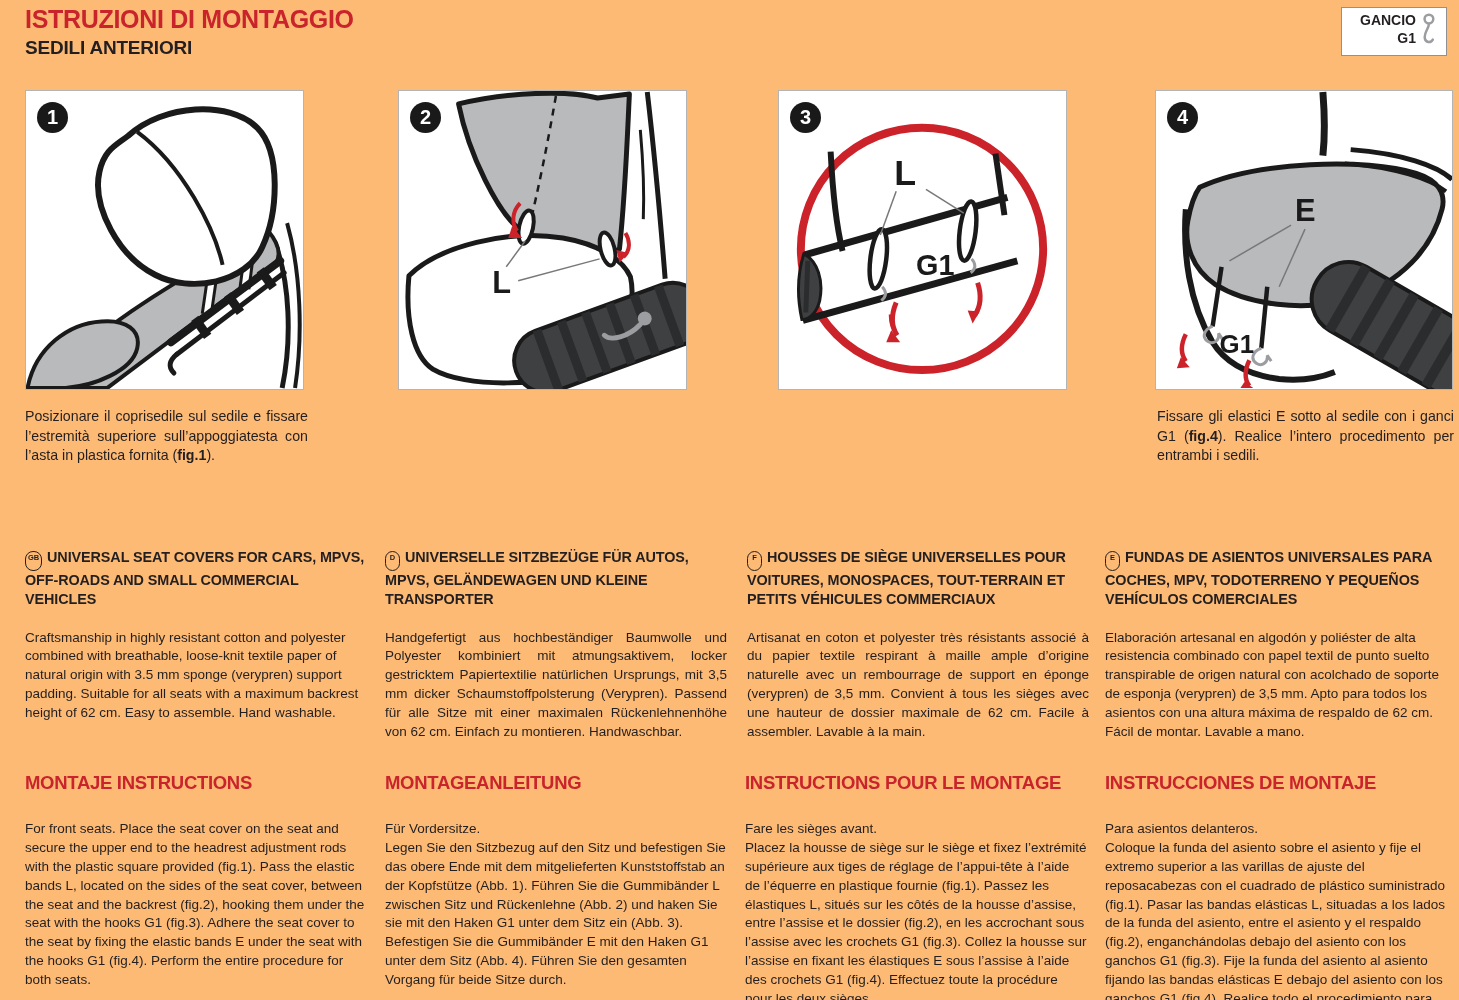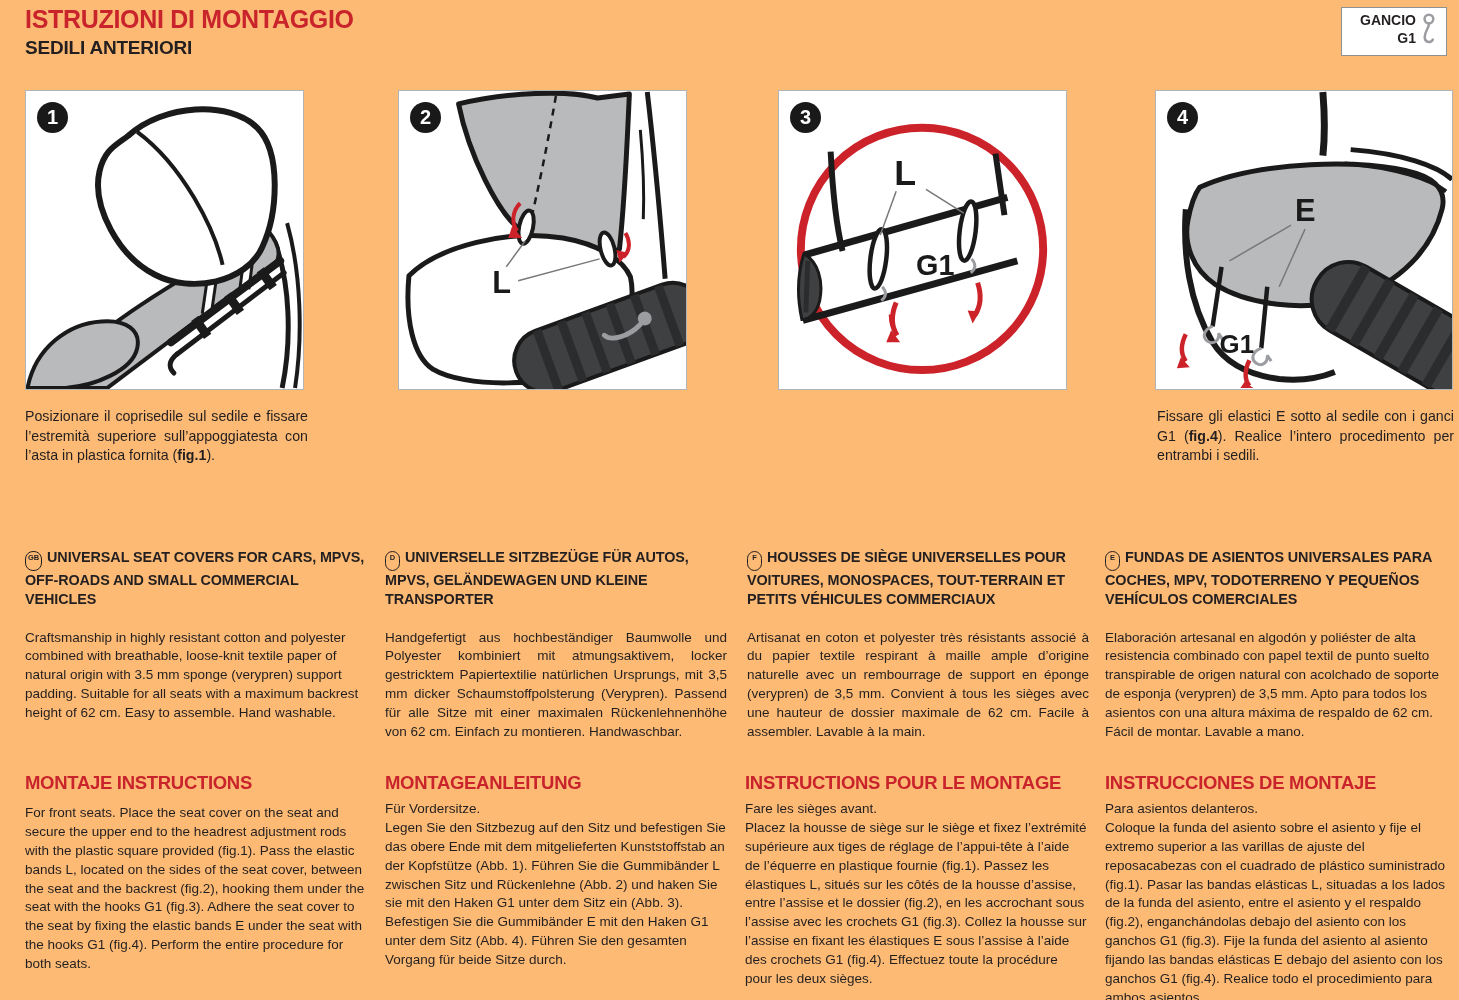--- a/index.html
+++ b/index.html
@@ -41,21 +41,21 @@
     border-radius:8px; font-size:7.5px; font-weight:bold; line-height:11px; text-align:center; vertical-align:2px; margin-right:5px; }
   .prod-body { margin-top:19px; font-size:13.5px; line-height:1.4; }
   #prod1 .prod-body, #prod2 .prod-body { text-align:justify; }
 
   .fit { position:absolute; top:772px; }
   #fit0 { left:25px;  width:340px; }
   #fit1 { left:385px; width:342px; }
   #fit2 { left:745px; width:342px; }
   #fit3 { left:1105px; width:350px; }
   .fit-heading { color:#c9232c; font-size:18.5px; font-weight:bold; letter-spacing:-0.3px; }
-  .fit-intro { margin-top:6px; font-size:13.5px; line-height:1.4; }
+  .fit-intro { margin-top:26px; font-size:13.5px; line-height:1.4; }
   .fit-body { font-size:13.5px; line-height:1.4; }
   #fit0 .fit-body { margin-top:10px; }
 
   svg text { font-family:"Liberation Sans","DejaVu Sans",sans-serif; }
 </style>
 </head>
 <body>
 
 <div class="page">
 

